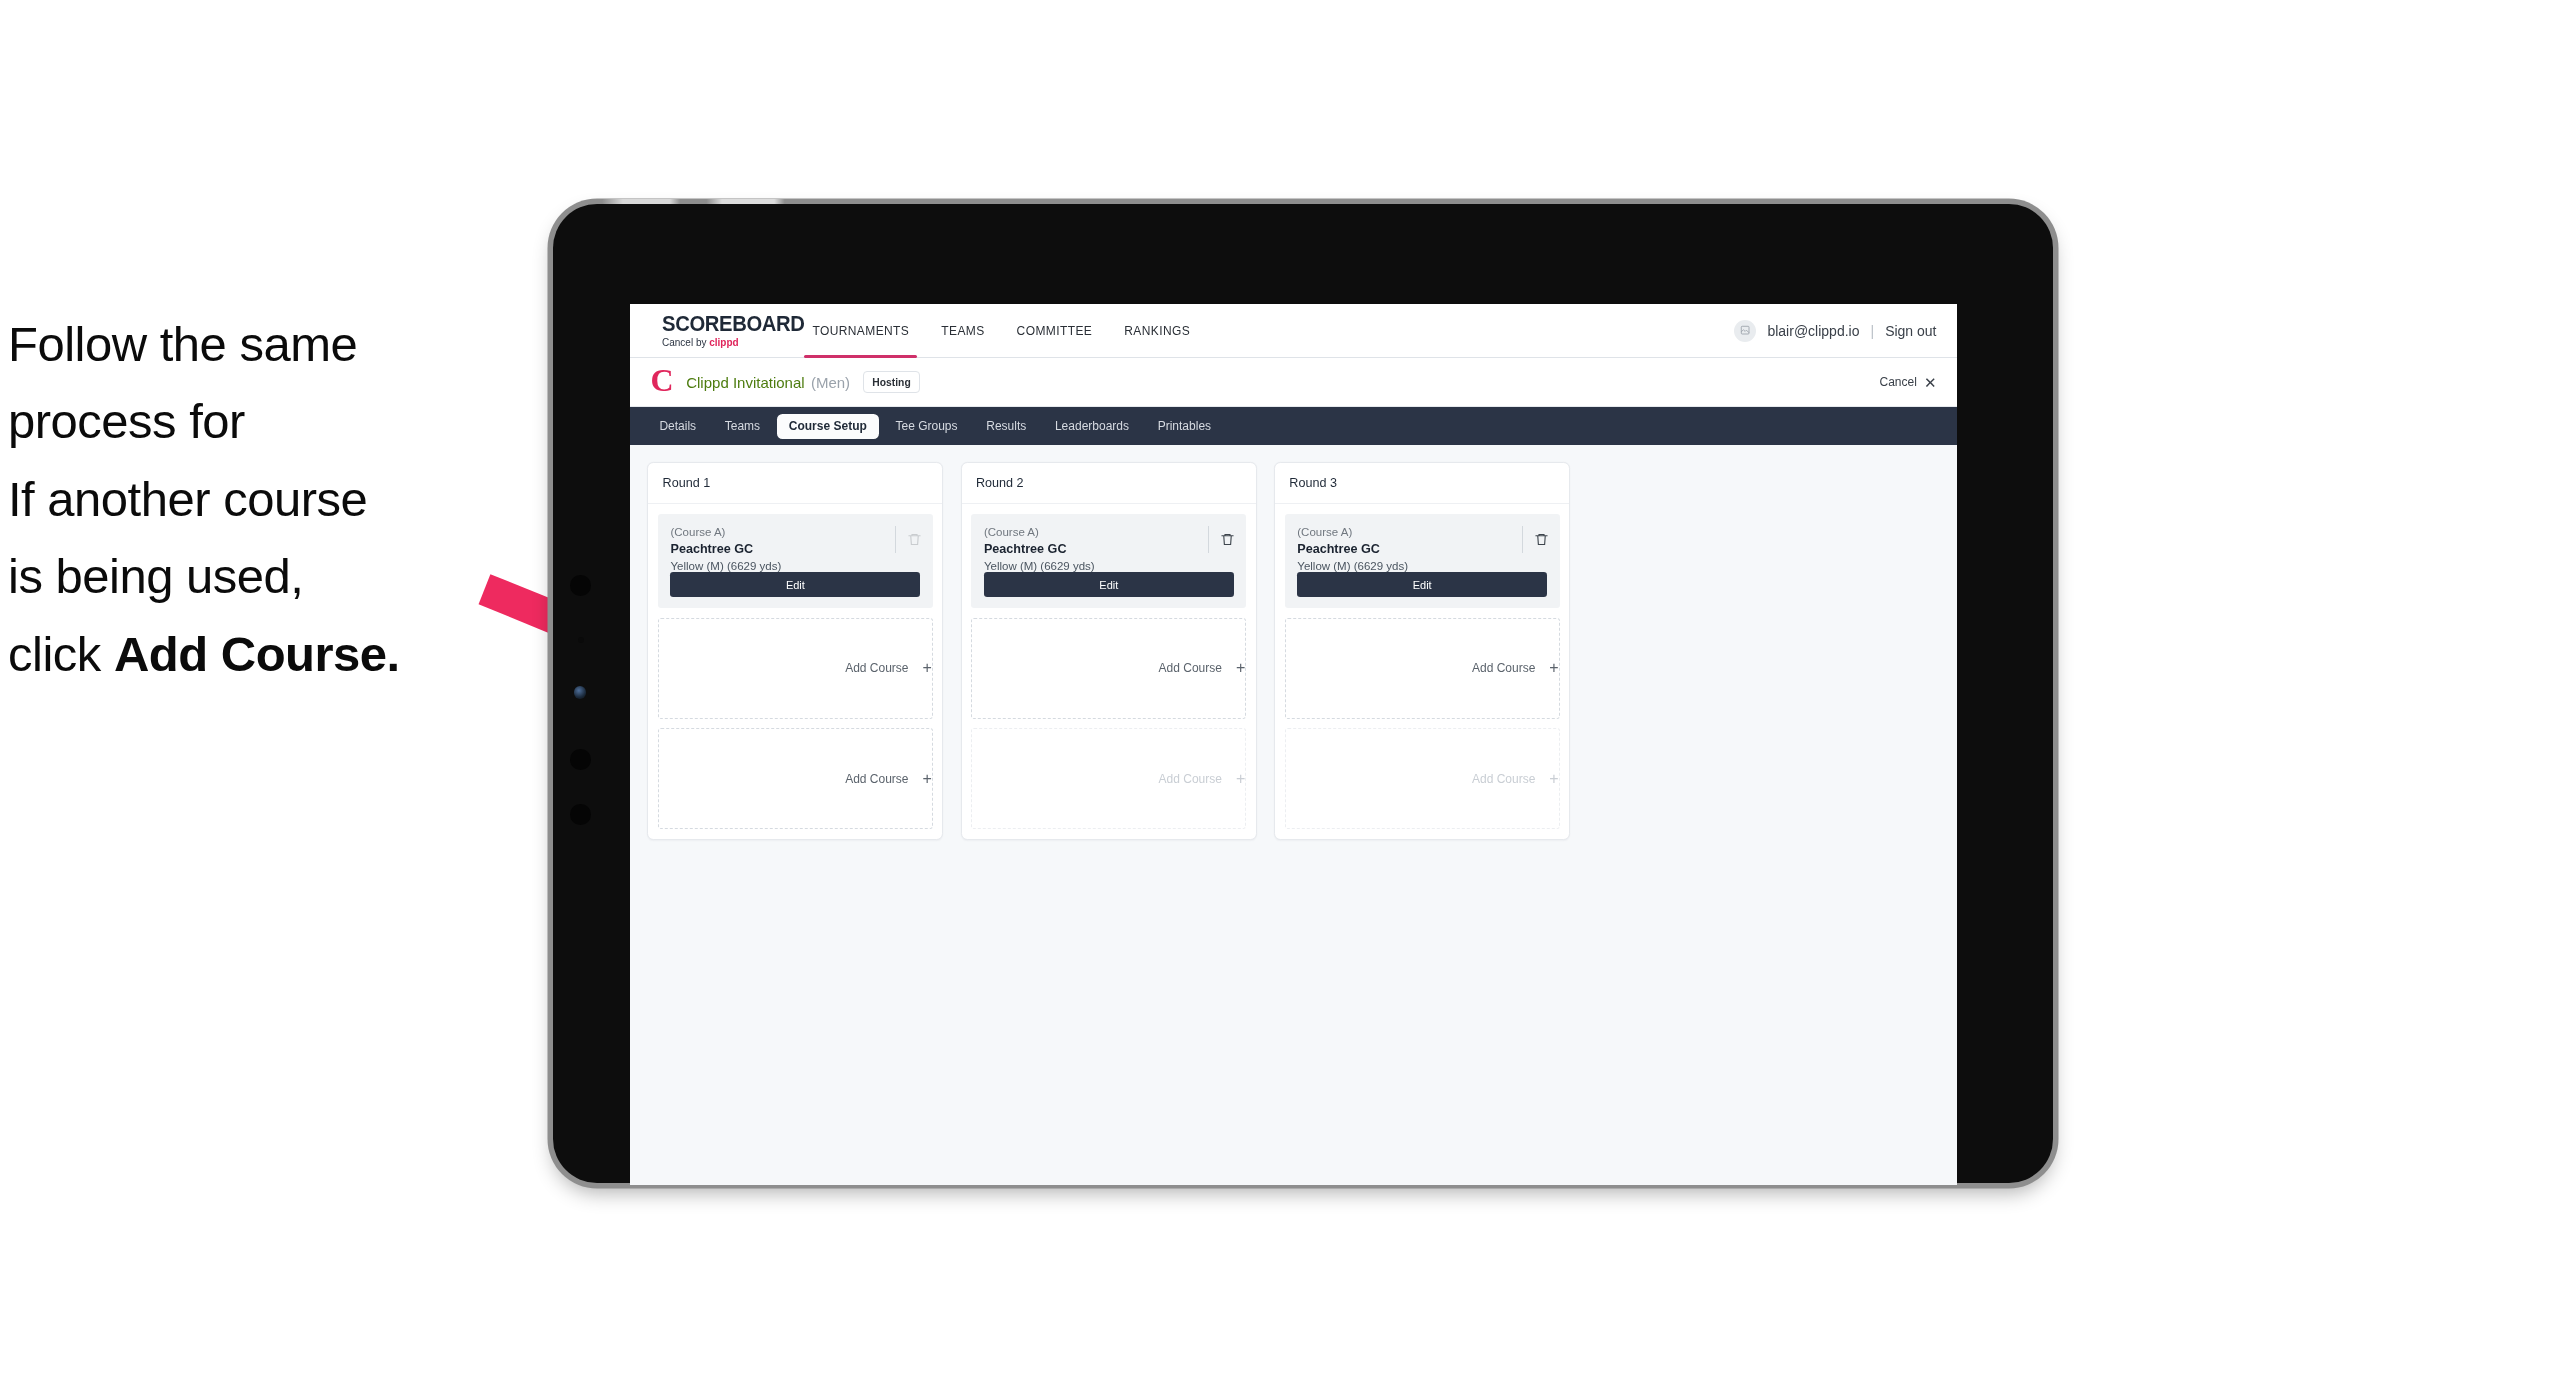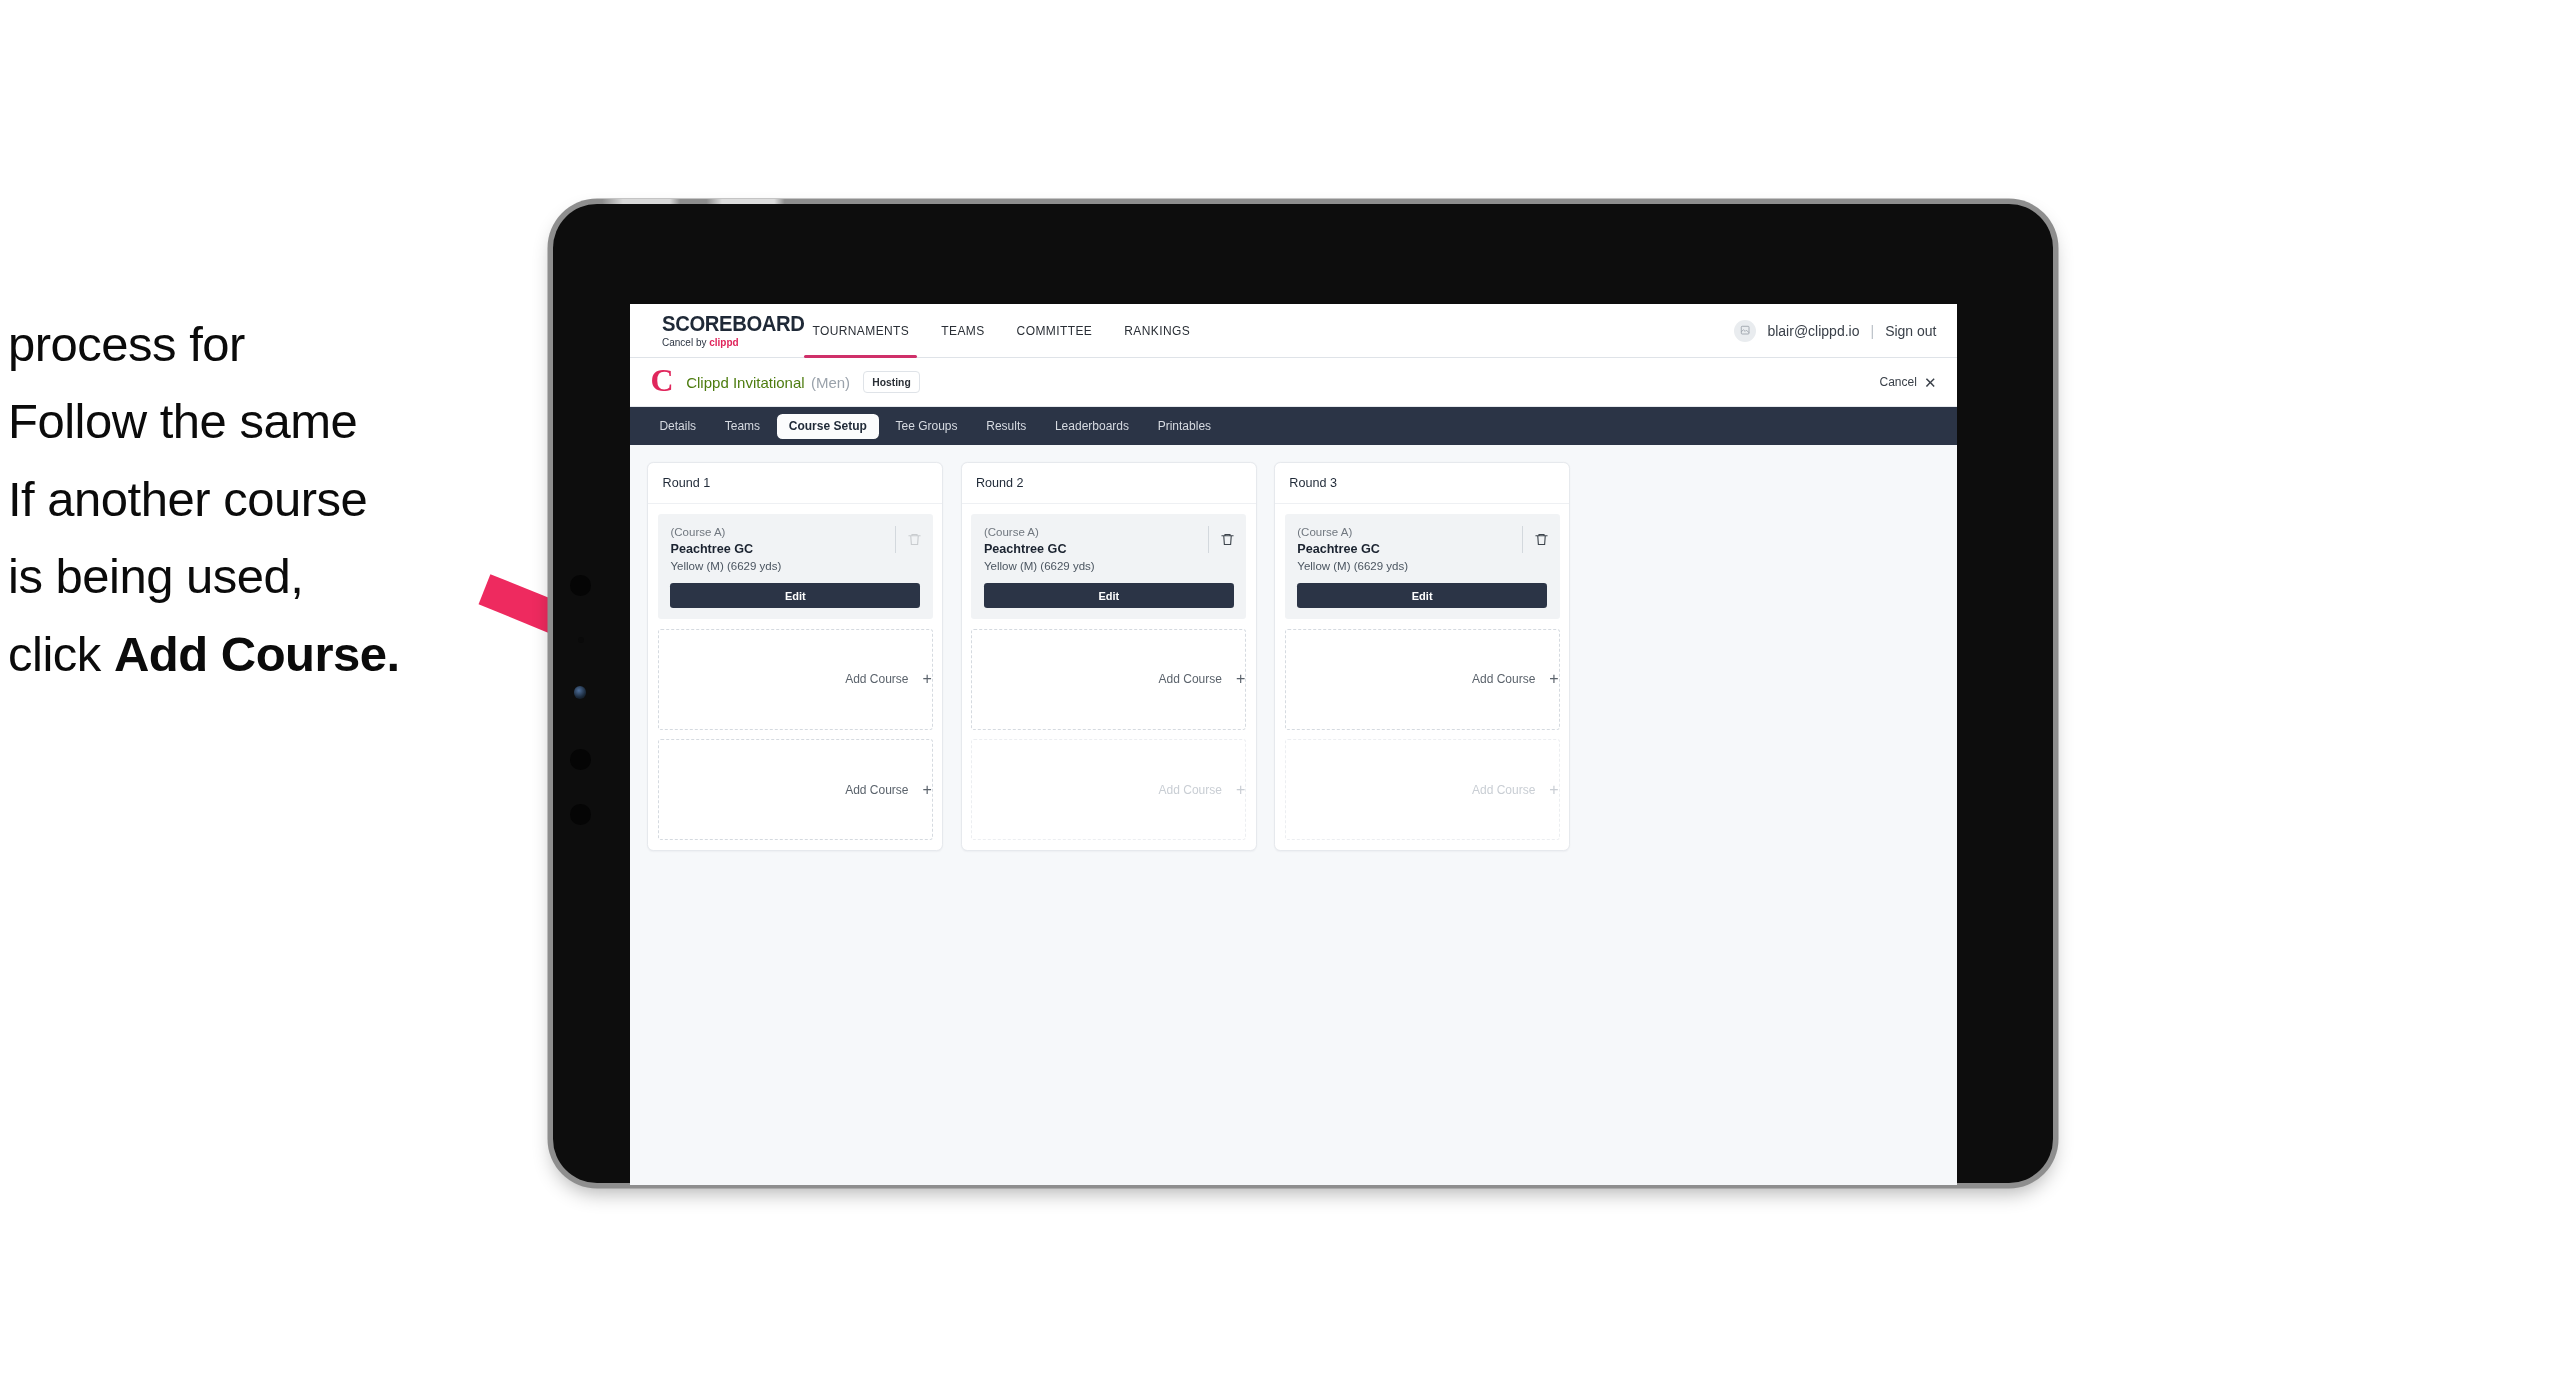--- a/index.html
+++ b/index.html
@@ -191,25 +191,24 @@
   .course-name { font-size: 12.6px; font-weight:bold; color:#1b2330; margin-top: 4px; }
   .course-tee { font-size: 11.5px; color:#4b5560; margin-top: 4px; }
   .tile-actions {
     position:absolute; right: 11px; top: 12.6px;
     display:flex; align-items:center; gap: 11px;
   }
   .divider-v { width:0.8px; height: 27px; background:#d3d8dd; }
   .trash { width: 15px; height: 15px; color:#3e454d; }
   .trash.faded { opacity:0.22; }
   .btn-edit {
-    margin-top: 11px;
     height: 25px; border-radius: 3.2px;
     background:#2b3446; color:#ffffff;
     display:flex; align-items:center; justify-content:center;
-    font-size: 11px; font-weight:bold;
+    font-size: 11px; font-weight:normal;
   }
 
   .add-tile {
     margin-top: 9.5px;
     height: 101px;
     border:0.8px dashed #d5dae0;
     border-radius:3.2px;
     display:flex; align-items:center; justify-content:flex-end;
     gap: 14px;
     font-size: 12px; color:#5b636c;
@@ -218,22 +217,22 @@
   .add-tile .plus { font-size: 16px; line-height:1; color:#5b636c; font-weight:300; }
   .add-tile.faded { color:#c9ced4; border-color:#eceef1; }
   .add-tile.faded .plus { color:#c9ced4; }
 </style>
 </head>
 <body>
 
 <div id="stage">
 
   <div class="annotation">
+    <div>Follow the same</div>
     <div>process for</div>
-    <div>Follow the same</div>
     <div>If another course</div>
     <div>is being used,</div>
     <div><span>click </span><span class="b">Add Course.</span></div>
   </div>
 
   <svg class="arrow-svg" viewBox="0 0 3262 1755">
     <g fill="#ee2a5f">
       <path d="M621 727 L913 845 L895 884 L606 765 Z"></path>
       <path d="M948 884 L862 820 L926 785 Z"></path>
       <path d="M948 884 L862 820 L900 899 Z"></path>

